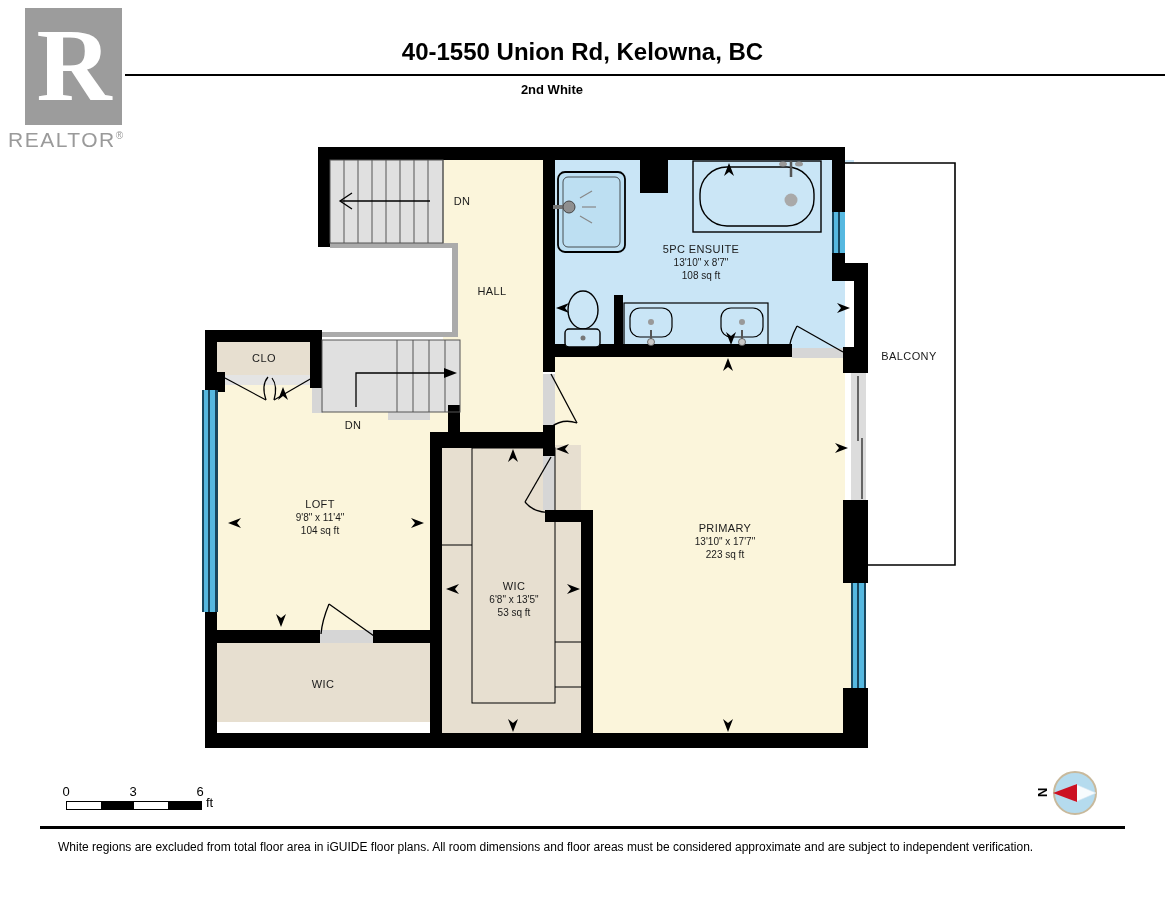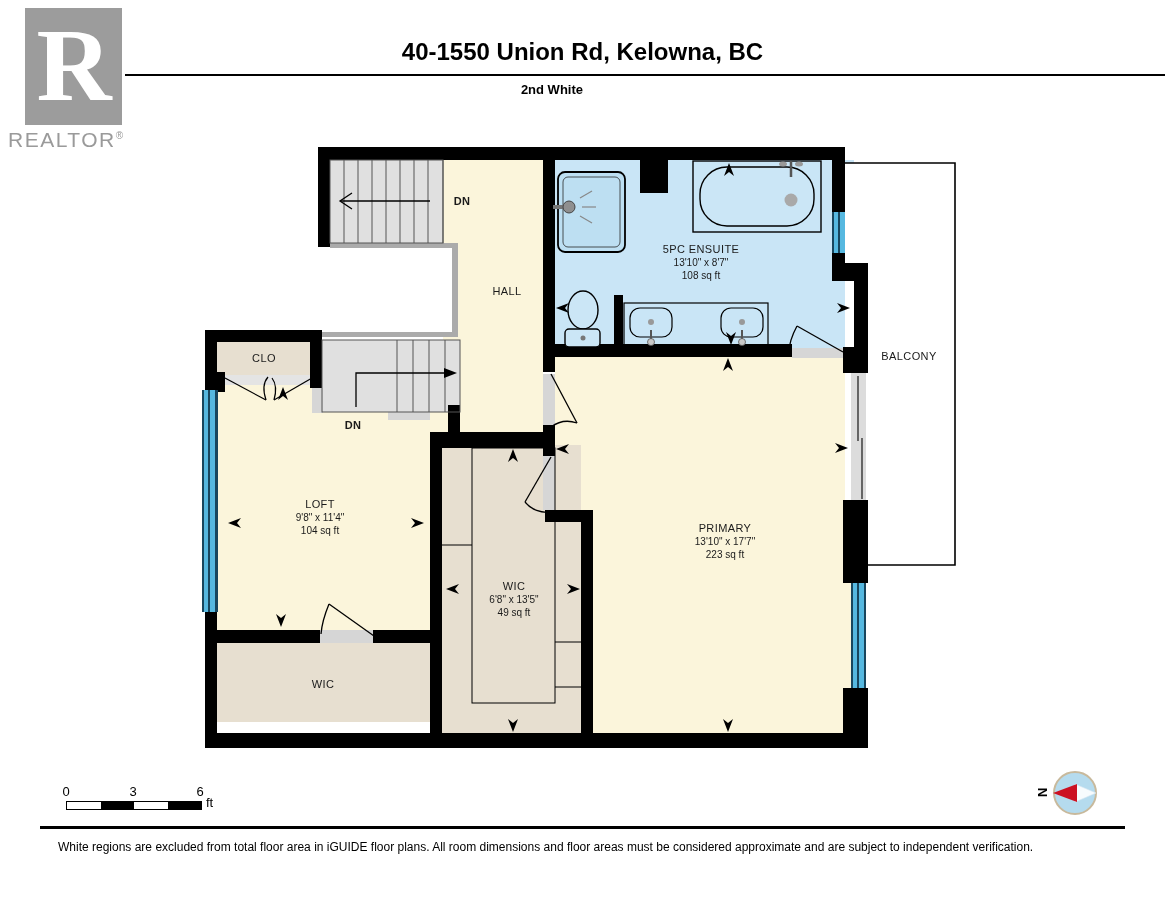--- a/index.html
+++ b/index.html
@@ -10,21 +10,21 @@
   .t{position:absolute;background:#D6D6D6;}
   .rail{position:absolute;background:#ABABAB;}
   .win{position:absolute;background:linear-gradient(90deg,#18465E 0 2px,#56B8E0 2px 6px,#18465E 6px 8px,#56B8E0 8px 13px,#18465E 13px 15px);}
   .cream{background:#FBF5DB;} .tan{background:#E7DFD0;} .blue{background:#C9E5F6;}
   .gray{background:#E0E0E0;} .white{background:#ffffff;}
   .overlay{position:absolute;left:0;top:0;pointer-events:none;}
   .lab{position:absolute;transform:translate(-50%,-50%);text-align:center;color:#1a1a1a;
        line-height:1.3;white-space:nowrap;z-index:20;}
   .rn{display:block;font-size:11px;letter-spacing:.4px;}
   .rd{display:block;font-size:10px;}
-  .dn{font-size:10px;font-weight:bold;}
+  .dn{font-size:10px;}
   .logo-box{position:absolute;left:25px;top:8px;width:97px;height:117px;}
   .wordmark{position:absolute;left:8px;top:128px;font-size:21px;color:#9A9A9A;letter-spacing:1.5px;}
   .wordmark sup{font-size:10px;}
   .title{position:absolute;left:0;top:38px;width:1165px;text-align:center;
          font-size:24px;font-weight:bold;color:#000;}
   .hr1{position:absolute;left:125px;top:74px;width:1040px;height:2px;background:#000;}
   .floor-label{position:absolute;left:420px;top:82px;width:163px;text-align:right;
                font-size:13px;font-weight:bold;color:#000;}
   .stats{position:absolute;left:593px;top:82px;font-size:13px;color:#000;line-height:18.5px;}
   .sc-lab{position:absolute;transform:translateX(-50%);font-size:13px;color:#000;top:784px;}
@@ -230,41 +230,41 @@
         <path d="M728,358 l-5,13 l5,-4 l5,4 z"></path>
         <path d="M729,163 l-5,13 l5,-4 l5,4 z"></path>
         <path d="M283,387 l-5,13 l5,-4 l5,4 z"></path>
         <path d="M281,627 l-5,-13 l5,4 l5,-4 z"></path>
         <path d="M513,732 l-5,-13 l5,4 l5,-4 z"></path>
         <path d="M728,732 l-5,-13 l5,4 l5,-4 z"></path>
         <path d="M731,345 l-5,-13 l5,4 l5,-4 z"></path>
       </g>
     </svg>
 
-    <div class="lab" style="left:507px;top:291px">
+    <div class="lab" style="left:492px;top:291px">
         <span class="rn">HALL</span>
       </div>
     <div class="lab" style="left:264px;top:358px">
         <span class="rn">CLO</span>
       </div>
     <div class="lab dn" style="left:462px;top:201px">
         <span class="rn">DN</span>
       </div>
     <div class="lab dn" style="left:353px;top:425px">
         <span class="rn">DN</span>
       </div>
     <div class="lab" style="left:320px;top:517px">
       <span class="rn">LOFT</span>
       <span class="rd">9'8" x 11'4"</span>
       <span class="rd">104 sq ft</span>
     </div>
     <div class="lab" style="left:514px;top:599px">
       <span class="rn">WIC</span>
       <span class="rd">6'8" x 13'5"</span>
-      <span class="rd">49 sq ft</span>
+      <span class="rd">53 sq ft</span>
     </div>
     <div class="lab" style="left:323px;top:684px">
         <span class="rn">WIC</span>
       </div>
     <div class="lab" style="left:725px;top:541px">
       <span class="rn">PRIMARY</span>
       <span class="rd">13'10" x 17'7"</span>
       <span class="rd">223 sq ft</span>
     </div>
     <div class="lab" style="left:701px;top:262px">

